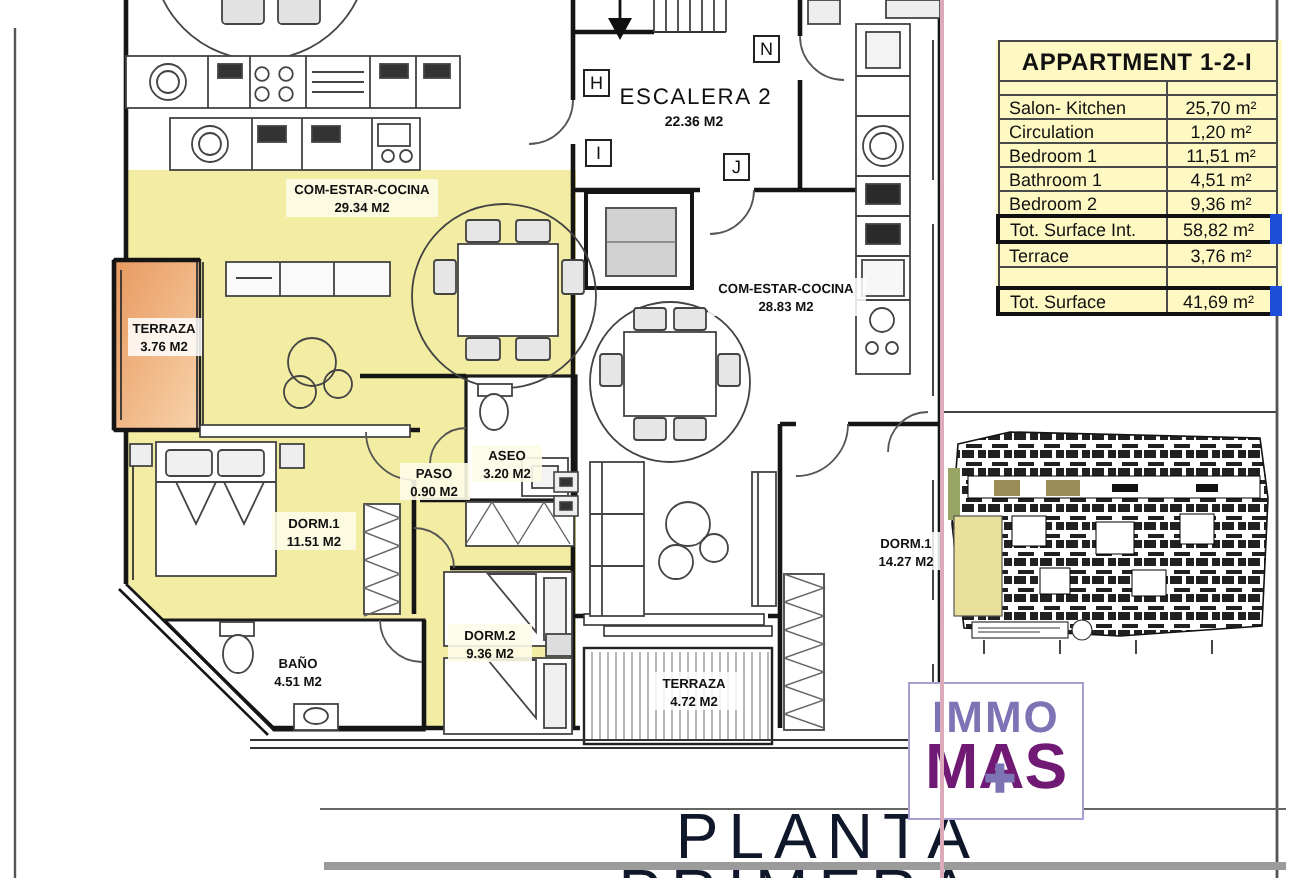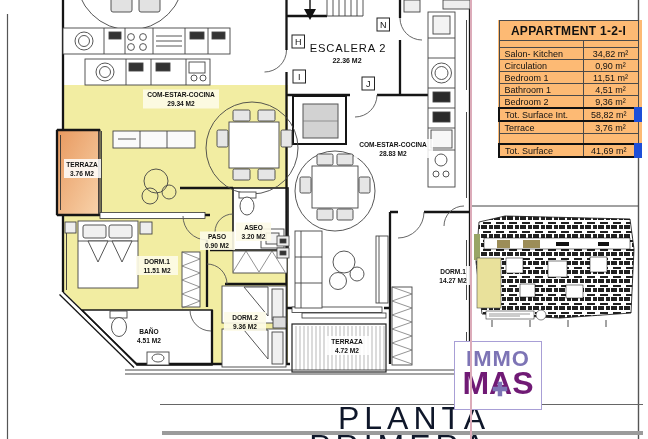--- a/index.html
+++ b/index.html
@@ -1,32 +1,32 @@
 <!DOCTYPE html>
 <html><head>
 <meta charset="utf-8">
 <style>
   html,body{margin:0;padding:0;background:#fff;}
   .stage{position:relative;width:648px;height:439px;background:#fff;overflow:hidden;
          font-family:"Liberation Sans",sans-serif;}
   .plan-svg{position:absolute;left:0;top:0;z-index:1;}
 
   
-  .area-table{position:absolute;left:498px;top:20px;width:139px;z-index:4;background:#fdba74;
+  .area-table{position:absolute;left:498px;top:20px;width:139px;z-index:4;background:#fef9c3;
               border-collapse:collapse;border:1.5px solid #333;table-layout:fixed;}
   .area-table td{border:1px solid #4a4a4a;font-size:9px;color:#111;height:11px;
                  padding:0 0 0 5px;white-space:nowrap;overflow:hidden;}
   .area-table td.val{text-align:center;padding:0;}
   .area-table tr.hdr td{font-size:12px;font-weight:bold;text-align:center;height:19px;
                         padding:0;letter-spacing:.3px;}
   .area-table tr.sp td{height:6px;}
   .area-table tr.sp2 td{height:9px;}
   .area-table tr.boxed td{border-top:2px solid #111;border-bottom:2px solid #111;}
   .area-table tr.boxed td:first-child{border-left:2px solid #111;}
-  .area-table tr.boxed td:last-child{border-right:8px solid #1d4ed8;}
+  .area-table tr.boxed td:last-child{border-right:6px solid #1d4ed8;}
 
   
   .logo{position:absolute;left:454px;top:341px;width:86px;height:67px;background:#fff;
         border:1.5px solid #a89fd6;text-align:center;z-index:4;}
   .logo-immo{font-size:22px;font-weight:bold;color:#7d74b5;letter-spacing:1px;
              line-height:1;margin-top:6px;}
   .logo-mas{font-size:32px;font-weight:bold;color:#701a75;line-height:.82;letter-spacing:0;}
   .logo-plus{position:absolute;left:37px;top:36px;font-size:19px;font-weight:bold;
              color:#7d74b5;z-index:5;}
 
@@ -366,25 +366,25 @@
   <tbody>
         <tr class="hdr">
           <td colspan="2">APPARTMENT 1-2-I</td>
         </tr>
   <tr class="sp">
           <td></td>
           <td></td>
         </tr>
   <tr>
           <td>Salon- Kitchen</td>
-          <td class="val">34,82 m²</td>
+          <td class="val">25,70 m²</td>
         </tr>
   <tr>
           <td>Circulation</td>
-          <td class="val">0,90 m²</td>
+          <td class="val">1,20 m²</td>
         </tr>
   <tr>
           <td>Bedroom 1</td>
           <td class="val">11,51 m²</td>
         </tr>
   <tr>
           <td>Bathroom 1</td>
           <td class="val">4,51 m²</td>
         </tr>
   <tr>

